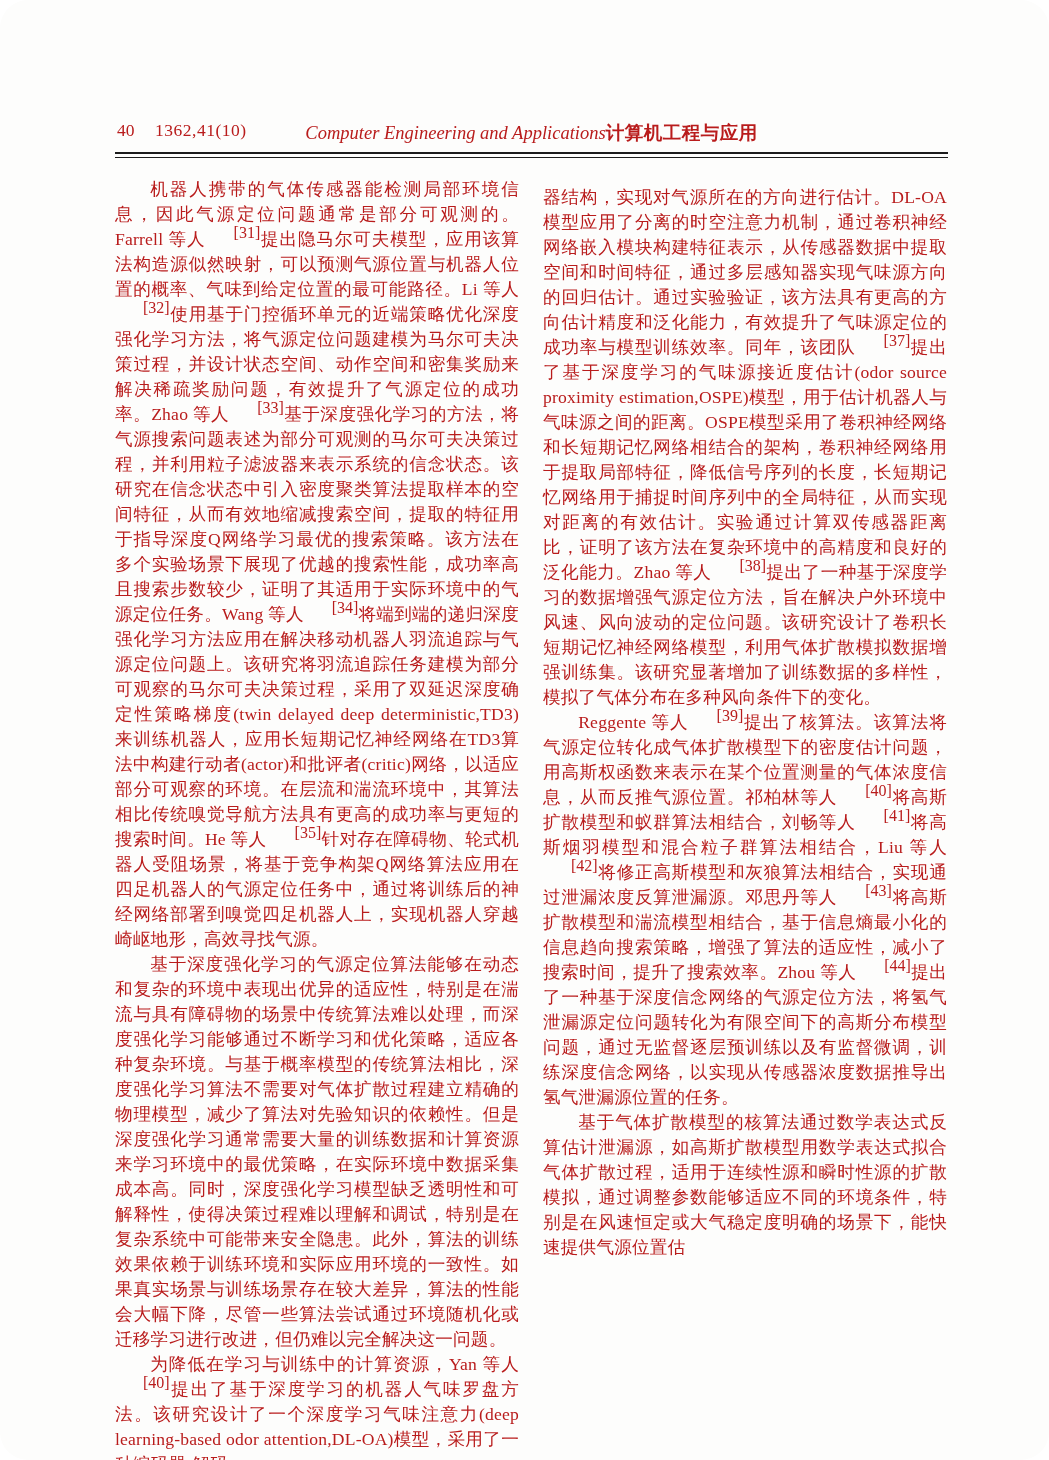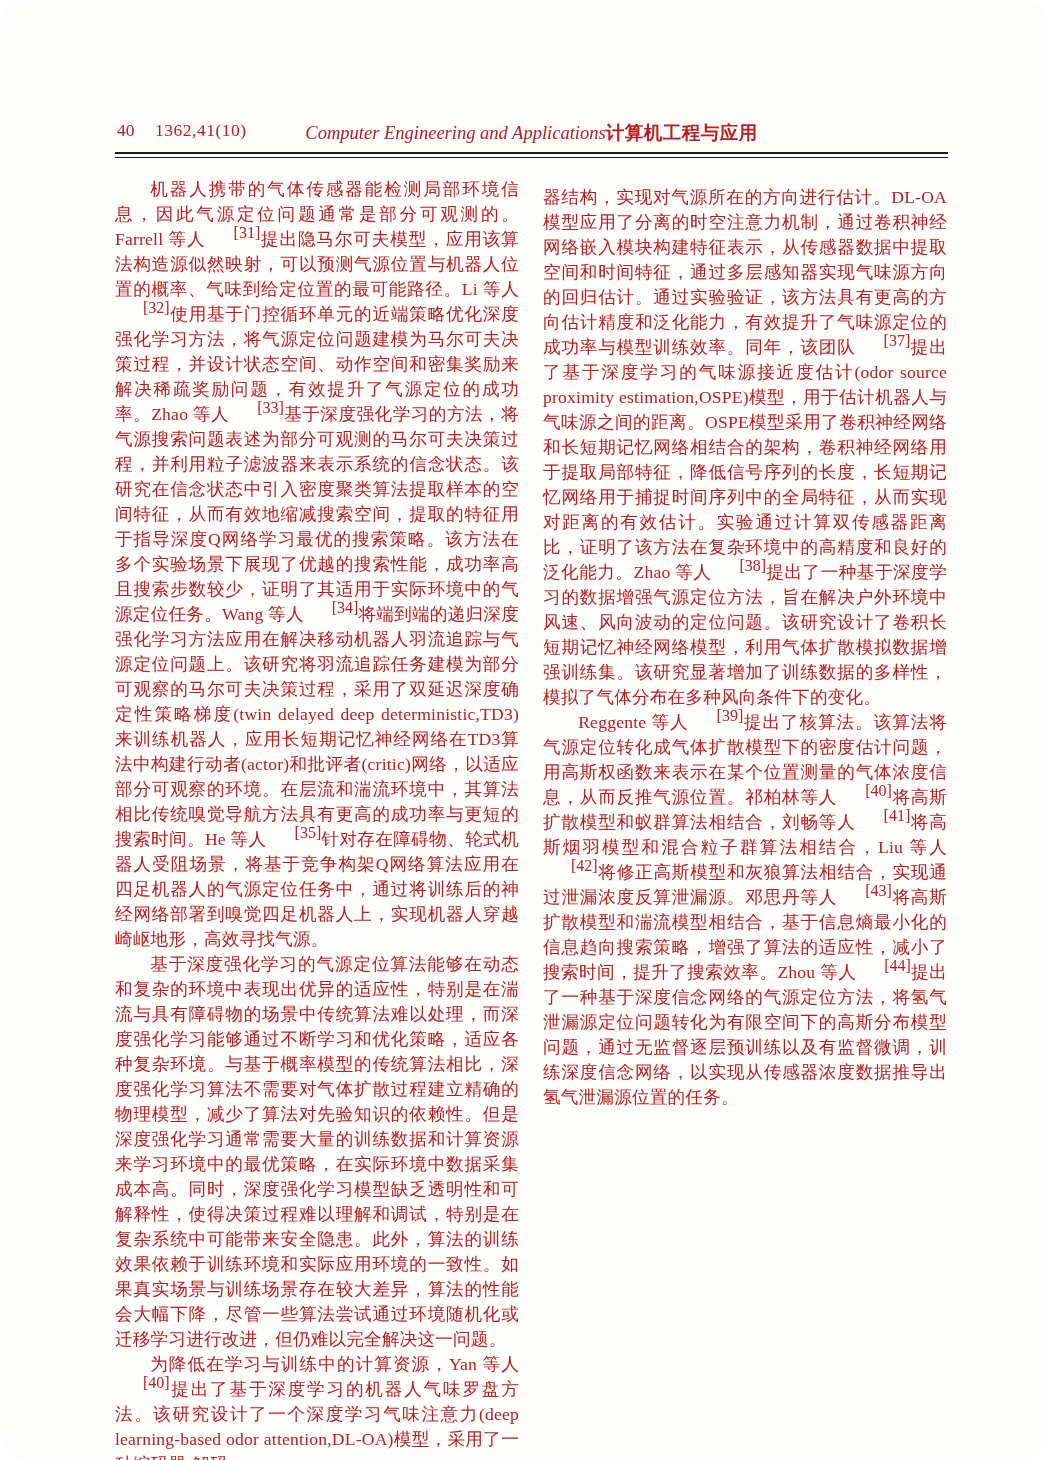--- a/index.html
+++ b/index.html
@@ -107,17 +107,18 @@
 
     <div class="columns">
       <div class="col" id="col-left">
           <p>机器人携带的气体传感器能检测局部环境信息，因此气源定位问题通常是部分可观测的。Farrell 等人<sup class="cite">[31]</sup>提出隐马尔可夫模型，应用该算法构造源似然映射，可以预测气源位置与机器人位置的概率、气味到给定位置的最可能路径。Li 等人<sup class="cite">[32]</sup>使用基于门控循环单元的近端策略优化深度强化学习方法，将气源定位问题建模为马尔可夫决策过程，并设计状态空间、动作空间和密集奖励来解决稀疏奖励问题，有效提升了气源定位的成功率。Zhao 等人<sup class="cite">[33]</sup>基于深度强化学习的方法，将气源搜索问题表述为部分可观测的马尔可夫决策过程，并利用粒子滤波器来表示系统的信念状态。该研究在信念状态中引入密度聚类算法提取样本的空间特征，从而有效地缩减搜索空间，提取的特征用于指导深度Q网络学习最优的搜索策略。该方法在多个实验场景下展现了优越的搜索性能，成功率高且搜索步数较少，证明了其适用于实际环境中的气源定位任务。Wang 等人<sup class="cite">[34]</sup>将端到端的递归深度强化学习方法应用在解决移动机器人羽流追踪与气源定位问题上。该研究将羽流追踪任务建模为部分可观察的马尔可夫决策过程，采用了双延迟深度确定性策略梯度(twin delayed deep deterministic,TD3)来训练机器人，应用长短期记忆神经网络在TD3算法中构建行动者(actor)和批评者(critic)网络，以适应部分可观察的环境。在层流和湍流环境中，其算法相比传统嗅觉导航方法具有更高的成功率与更短的搜索时间。He 等人<sup class="cite">[35]</sup>针对存在障碍物、轮式机器人受阻场景，将基于竞争构架Q网络算法应用在四足机器人的气源定位任务中，通过将训练后的神经网络部署到嗅觉四足机器人上，实现机器人穿越崎岖地形，高效寻找气源。</p>
           <p>基于深度强化学习的气源定位算法能够在动态和复杂的环境中表现出优异的适应性，特别是在湍流与具有障碍物的场景中传统算法难以处理，而深度强化学习能够通过不断学习和优化策略，适应各种复杂环境。与基于概率模型的传统算法相比，深度强化学习算法不需要对气体扩散过程建立精确的物理模型，减少了算法对先验知识的依赖性。但是深度强化学习通常需要大量的训练数据和计算资源来学习环境中的最优策略，在实际环境中数据采集成本高。同时，深度强化学习模型缺乏透明性和可解释性，使得决策过程难以理解和调试，特别是在复杂系统中可能带来安全隐患。此外，算法的训练效果依赖于训练环境和实际应用环境的一致性。如果真实场景与训练场景存在较大差异，算法的性能会大幅下降，尽管一些算法尝试通过环境随机化或迁移学习进行改进，但仍难以完全解决这一问题。</p>
           <p>为降低在学习与训练中的计算资源，Yan 等人<sup class="cite">[40]</sup>提出了基于深度学习的机器人气味罗盘方法。该研究设计了一个深度学习气味注意力(deep learning-based odor attention,DL-OA)模型，采用了一种编码器-解码</p>
         </div>
       <div class="col" id="col-right">
           <p class="noindent">器结构，实现对气源所在的方向进行估计。DL-OA模型应用了分离的时空注意力机制，通过卷积神经网络嵌入模块构建特征表示，从传感器数据中提取空间和时间特征，通过多层感知器实现气味源方向的回归估计。通过实验验证，该方法具有更高的方向估计精度和泛化能力，有效提升了气味源定位的成功率与模型训练效率。同年，该团队<sup class="cite">[37]</sup>提出了基于深度学习的气味源接近度估计(odor source proximity estimation,OSPE)模型，用于估计机器人与气味源之间的距离。OSPE模型采用了卷积神经网络和长短期记忆网络相结合的架构，卷积神经网络用于提取局部特征，降低信号序列的长度，长短期记忆网络用于捕捉时间序列中的全局特征，从而实现对距离的有效估计。实验通过计算双传感器距离比，证明了该方法在复杂环境中的高精度和良好的泛化能力。Zhao 等人<sup class="cite">[38]</sup>提出了一种基于深度学习的数据增强气源定位方法，旨在解决户外环境中风速、风向波动的定位问题。该研究设计了卷积长短期记忆神经网络模型，利用气体扩散模拟数据增强训练集。该研究显著增加了训练数据的多样性，模拟了气体分布在多种风向条件下的变化。</p>
           <p>Reggente 等人<sup class="cite">[39]</sup>提出了核算法。该算法将气源定位转化成气体扩散模型下的密度估计问题，用高斯权函数来表示在某个位置测量的气体浓度信息，从而反推气源位置。祁柏林等人<sup class="cite">[40]</sup>将高斯扩散模型和蚁群算法相结合，刘畅等人<sup class="cite">[41]</sup>将高斯烟羽模型和混合粒子群算法相结合，Liu 等人<sup class="cite">[42]</sup>将修正高斯模型和灰狼算法相结合，实现通过泄漏浓度反算泄漏源。邓思丹等人<sup class="cite">[43]</sup>将高斯扩散模型和湍流模型相结合，基于信息熵最小化的信息趋向搜索策略，增强了算法的适应性，减小了搜索时间，提升了搜索效率。Zhou 等人<sup class="cite">[44]</sup>提出了一种基于深度信念网络的气源定位方法，将氢气泄漏源定位问题转化为有限空间下的高斯分布模型问题，通过无监督逐层预训练以及有监督微调，训练深度信念网络，以实现从传感器浓度数据推导出氢气泄漏源位置的任务。</p>
+          <p>基于气体扩散模型的核算法通过数学表达式反算估计泄漏源，如高斯扩散模型用数学表达式拟合气体扩散过程，适用于连续性源和瞬时性源的扩散模拟，通过调整参数能够适应不同的环境条件，特别是在风速恒定或大气稳定度明确的场景下，能快速提供气源位置估</p>
         </div>
     </div>
 
   </div>
 </div>
 
 </body></html>

